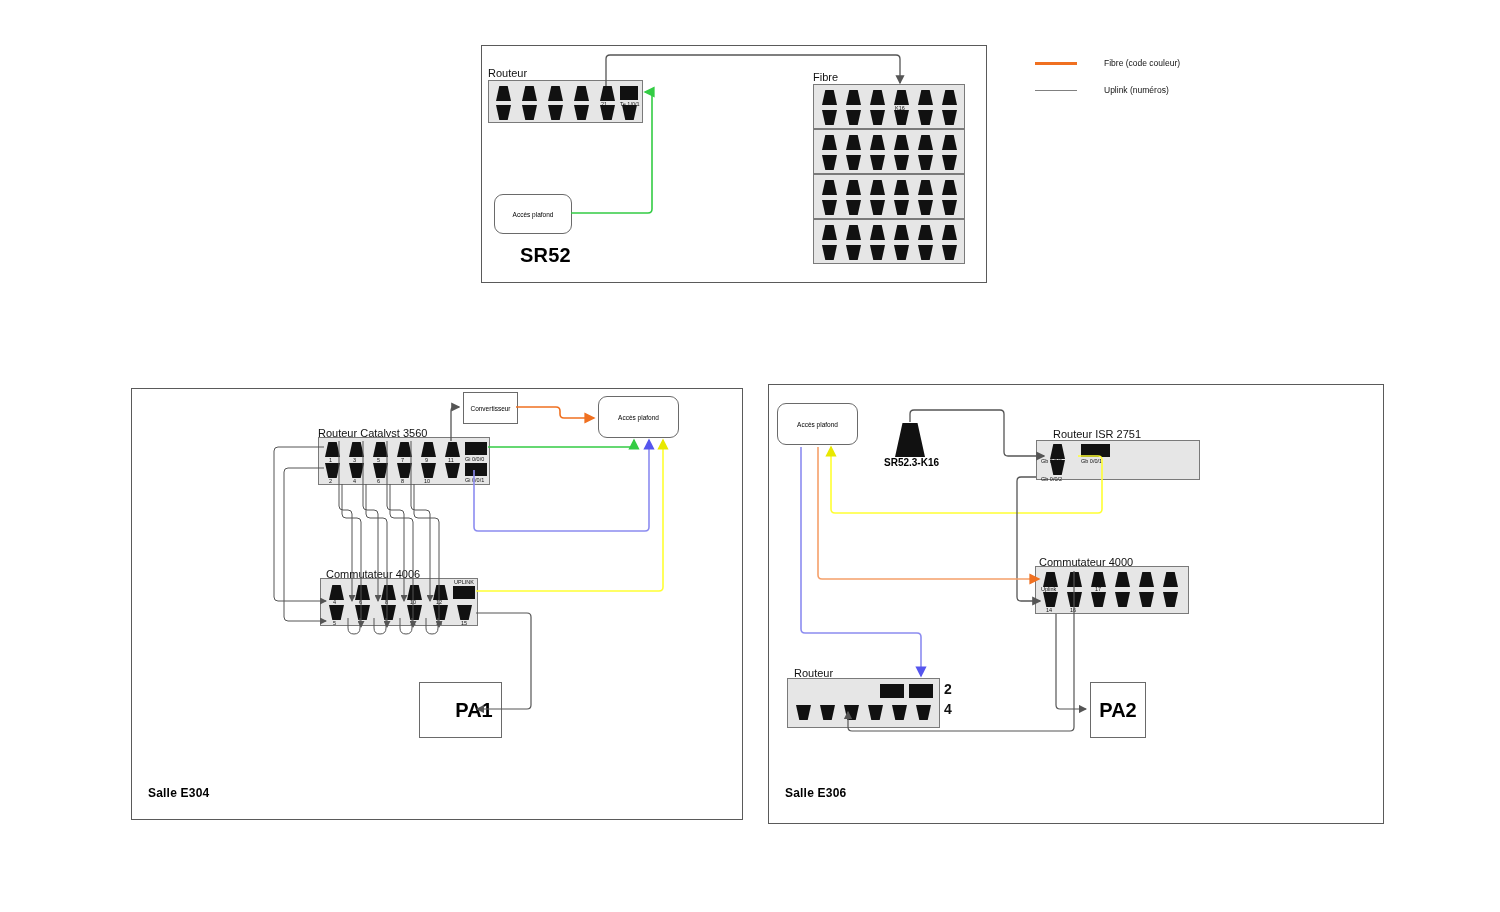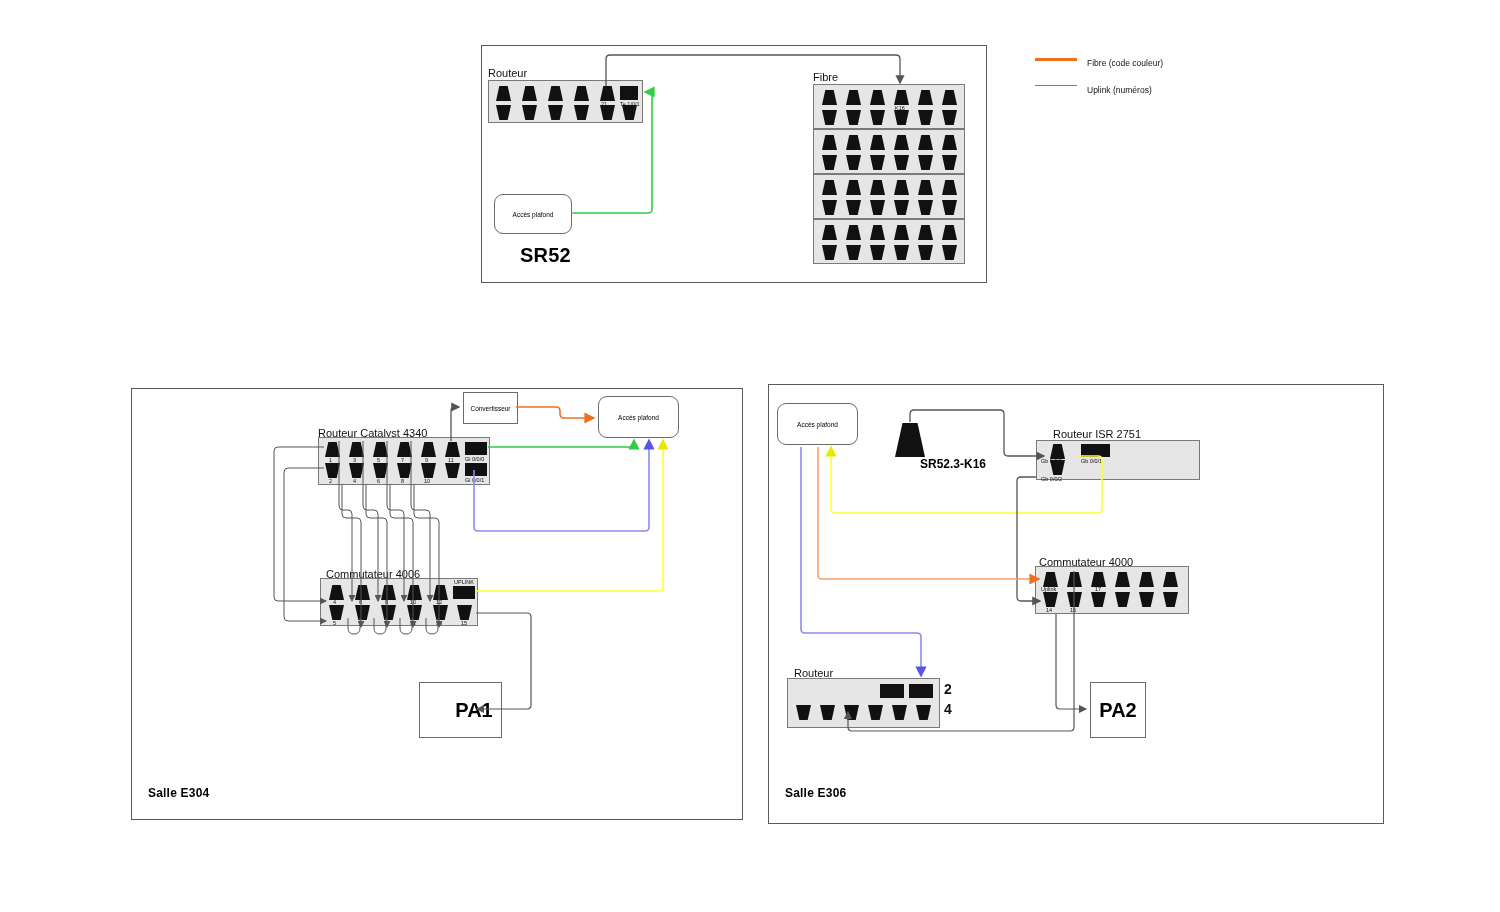--- a/index.html
+++ b/index.html
@@ -19,21 +19,21 @@
   .plabel.big{font-size:14px;font-weight:bold;}
   .rbox{position:absolute;border:1px solid #6a6a6a;border-radius:9px;background:#fff;
         display:flex;align-items:center;justify-content:center;font-size:6.5px;text-align:center;}
   .sqbox{position:absolute;border:1.5px solid #6a6a6a;background:#fff;
         display:flex;align-items:center;justify-content:center;font-size:20px;font-weight:bold;}
   .wallport{position:absolute;width:30px;height:34px;background:#111;
         clip-path:polygon(25% 0%,75% 0%,100% 100%,0% 100%);}
   .wallport-label{position:absolute;font-size:9px;font-weight:bold;white-space:nowrap;}
   svg.wires{position:absolute;left:0;top:0;width:1500px;height:912px;overflow:visible;pointer-events:none;}
   .legend{position:absolute;}
-  .legend-row{position:absolute;display:flex;align-items:flex-start;}
+  .legend-row{position:absolute;display:flex;align-items:center;gap:17px;}
   .legend-line{width:42px;height:0;border-top-width:3px;border-top-style:solid;}
   .legend-line.thin{border-top-width:1.5px;}
   .legend-text{font-size:8.5px;margin-left:10px;white-space:nowrap;color:#111;}
 </style>
 </head>
 <body>
 
 <div class="legend" style="left:1035px;top:55px;width:220px;height:55px;">
   <div class="legend-row" style="left:0;top:3px;">
     <div class="legend-line" style="border-top-color:#f07020;"></div>
@@ -251,21 +251,21 @@
         <div class="jack"></div>
       </div>
   </div>
 </div>
 
 <div class="rbox" style="left:494px;top:194px;width:76px;height:38px;">Accès plafond</div>
 
 <div class="room" style="left:131px;top:388px;width:612px;height:432px;"></div>
 <div class="room-label" style="left:148px;top:786px;">Salle E304</div>
 
-<div class="dev-title" style="left:318px;top:427px;">Routeur Catalyst 4340</div>
+<div class="dev-title" style="left:318px;top:427px;">Routeur Catalyst 3560</div>
 <div class="panel" style="left:318px;top:437px;width:172px;height:48px;">
   <div class="portgrid">
     <div class="port up" style="left:6px;top:4px;">
         <div class="jack"></div>
       </div>
     <div class="plabel" style="left:10px;top:20px;">1</div>
     <div class="port up" style="left:30px;top:4px;">
         <div class="jack"></div>
       </div>
     <div class="plabel" style="left:34px;top:20px;">3</div>
@@ -370,21 +370,21 @@
 <div class="rbox" style="left:463px;top:392px;border-radius:0;width:53px;height:30px;">Convertisseur</div>
 <div class="rbox" style="left:598px;top:396px;width:79px;height:40px;">Accès plafond</div>
 <div class="sqbox" style="left:419px;top:682px;width:54px;height:54px;padding-left:27px;">PA1</div>
 
 <div class="room" style="left:768px;top:384px;width:616px;height:440px;"></div>
 <div class="room-label" style="left:785px;top:786px;">Salle E306</div>
 
 <div class="rbox" style="left:777px;top:403px;width:79px;height:40px;">Accès plafond</div>
 
 <div class="wallport" style="left:895px;top:423px;"></div>
-<div class="wallport-label" style="left:884px;top:457px;font-size:12px;font-weight:bold;margin-left:36px;">SR52.3-K16</div>
+<div class="wallport-label" style="left:884px;top:457px;font-size:10px;font-weight:bold;">SR52.3-K16</div>
 
 <div class="dev-title" style="left:1053px;top:428px;">Routeur ISR 2751</div>
 <div class="panel" style="left:1036px;top:440px;width:164px;height:40px;">
   <div class="portgrid">
     <div class="port up" style="left:13px;top:3px;">
         <div class="jack"></div>
       </div>
     <div class="plabel" style="left:4px;top:18px;">Gb 0/0/0</div>
     <div class="port down" style="left:13px;top:19px;">
         <div class="jack"></div>

